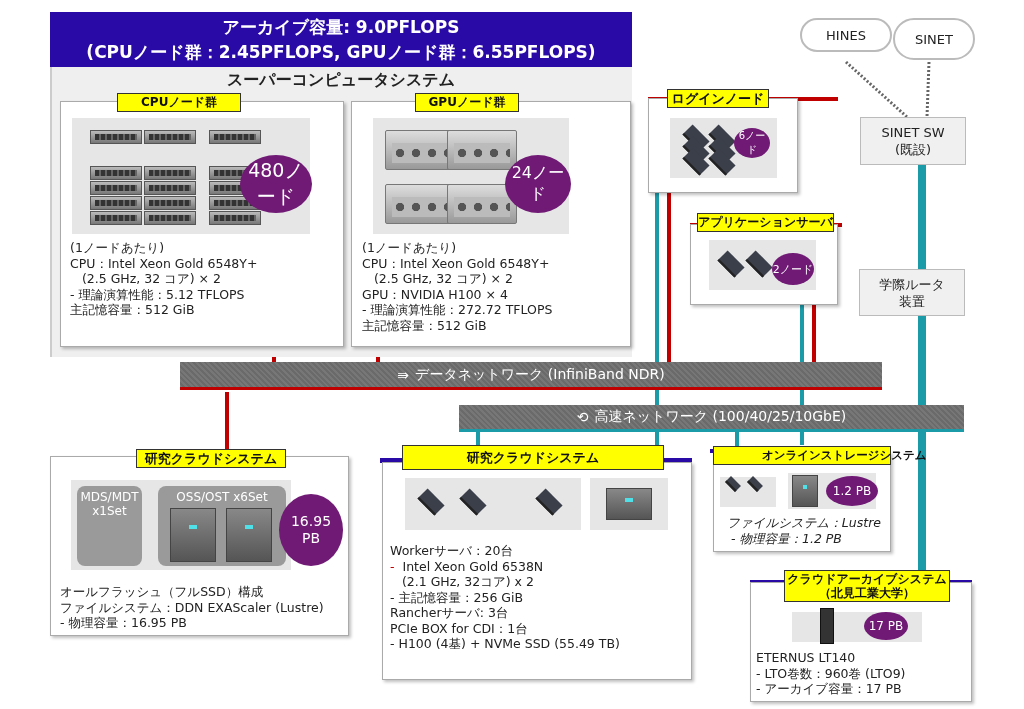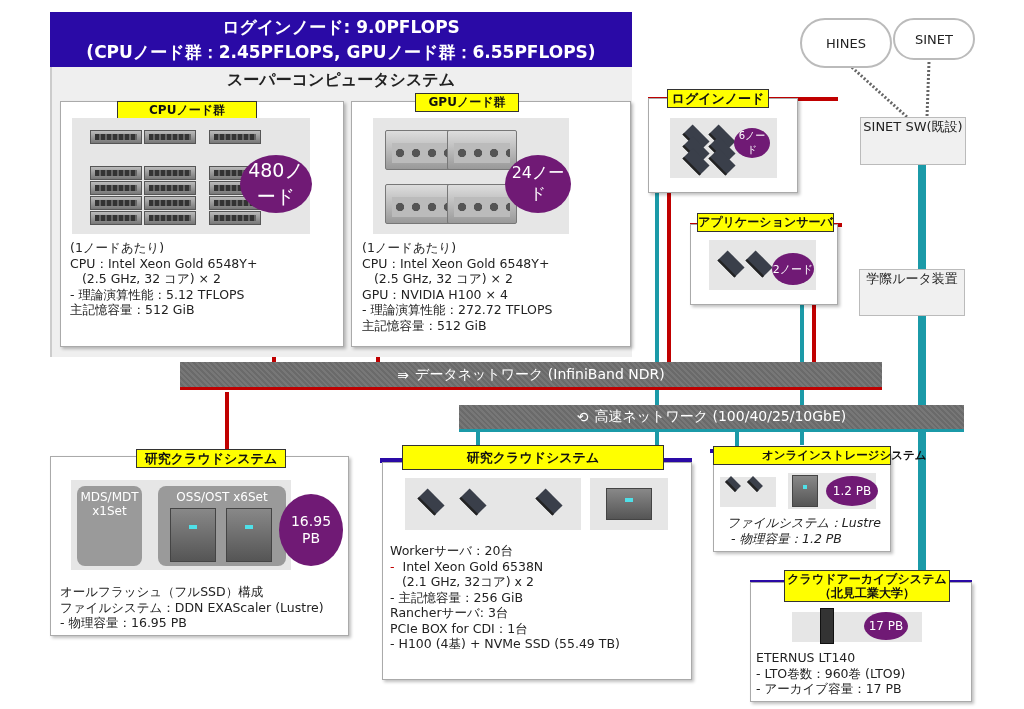--- a/index.html
+++ b/index.html
@@ -62,22 +62,22 @@
   }
   .diamond {
     position: absolute; width: 24px; height: 24px; background: #3a3f4a;
     transform: rotate(45deg) scaleY(0.6); border-bottom: 4px solid #222;
   }
   .cloud {
     background: #fff; border: 2px solid #bbb; border-radius: 28px;
     font-size: 13px; display: flex; align-items: center; justify-content: center;
   }
   .grey-box {
-    background: #f0f0f0; border: 1px solid #bbb; text-align: right;
-    font-size: 13px; line-height: 17px; display: flex; flex-direction: row; justify-content: center;
+    background: #f0f0f0; border: 1px solid #bbb; text-align: center;
+    font-size: 13px; line-height: 17px; display: flex; flex-direction: column; justify-content: center;
   }
   .rack {
     position: absolute; background: linear-gradient(#888,#555); border: 1px solid #444;
   }
   .rack::after {
     content:""; position:absolute; left:40%; top:30%; width:20%; height:4px; background:#4fe0e8;
   }
 </style>
 </head>
 <body>
@@ -103,28 +103,28 @@
 <div class="abs" style="left:380px;top:458px;width:312px;height:5px;background:#2a0aa6;"></div>
 <div class="abs" style="left:710px;top:449px;width:180px;height:4px;background:#2a0aa6;"></div>
 <div class="abs" style="left:750px;top:580px;width:222px;height:4px;background:#2a0aa6;"></div>
 
 <svg class="abs" style="left:790px;top:40px;" width="160" height="80">
   <line x1="56" y1="22" x2="117" y2="77" stroke="#666" stroke-width="3" stroke-dasharray="2,2"></line>
   <line x1="139" y1="22" x2="137" y2="77" stroke="#666" stroke-width="3" stroke-dasharray="2,2"></line>
 </svg>
 
 <div class="abs header">
-  <div>ログインノード: 9.0PFLOPS</div>
+  <div>アーカイブ容量: 9.0PFLOPS</div>
   <div>(CPUノード群：2.45PFLOPS, GPUノード群：6.55PFLOPS)</div>
 </div>
 <div class="abs sc-panel"></div>
 <div class="abs sc-title">スーパーコンピュータシステム</div>
 
 <div class="abs box" style="left:60px;top:101px;width:284px;height:246px;"></div>
-<div class="abs ylabel" style="left:117px;top:101px;width:140px;">CPUノード群</div>
+<div class="abs ylabel" style="left:117px;top:93px;width:124px;">CPUノード群</div>
 <div class="abs imgarea" style="left:72px;top:118px;width:238px;height:116px;">
   <div class="server" style="left:18px;top:12px;"></div>
   <div class="server" style="left:72px;top:12px;"></div>
   <div class="server" style="left:137px;top:12px;"></div>
   <div class="server" style="left:18px;top:48px;"></div>
     <div class="server" style="left:18px;top:63px;"></div>
     <div class="server" style="left:18px;top:78px;"></div>
     <div class="server" style="left:18px;top:93px;"></div>
   <div class="server" style="left:72px;top:48px;"></div>
     <div class="server" style="left:72px;top:63px;"></div>
@@ -171,21 +171,21 @@
 <div class="abs badge" style="left:734px;top:128px;width:36px;height:30px;font-size:10px;">6ノード</div>
 
 <div class="abs box" style="left:690px;top:224px;width:148px;height:81px;"></div>
 <div class="abs ylabel" style="left:697px;top:213px;width:137px;font-size:12px;">アプリケーションサーバ</div>
 <div class="abs imgarea" style="left:709px;top:240px;width:107px;height:50px;">
   <div class="diamond" style="left:10px;top:12px;"></div>
   <div class="diamond" style="left:38px;top:12px;"></div>
 </div>
 <div class="abs badge" style="left:772px;top:253px;width:42px;height:32px;font-size:11px;">2ノード</div>
 
-<div class="abs cloud" style="left:800px;top:18px;width:92px;height:50px;">HINES</div>
+<div class="abs cloud" style="left:800px;top:18px;width:92px;height:34px;">HINES</div>
 <div class="abs cloud" style="left:893px;top:18px;width:82px;height:42px;">SINET</div>
 <div class="abs grey-box" style="left:860px;top:117px;width:106px;height:48px;">
   <span>SINET SW</span>
   <span>(既設)</span>
 </div>
 <div class="abs grey-box" style="left:859px;top:269px;width:106px;height:47px;">
   <span>学際ルータ</span>
   <span>装置</span>
 </div>
 

